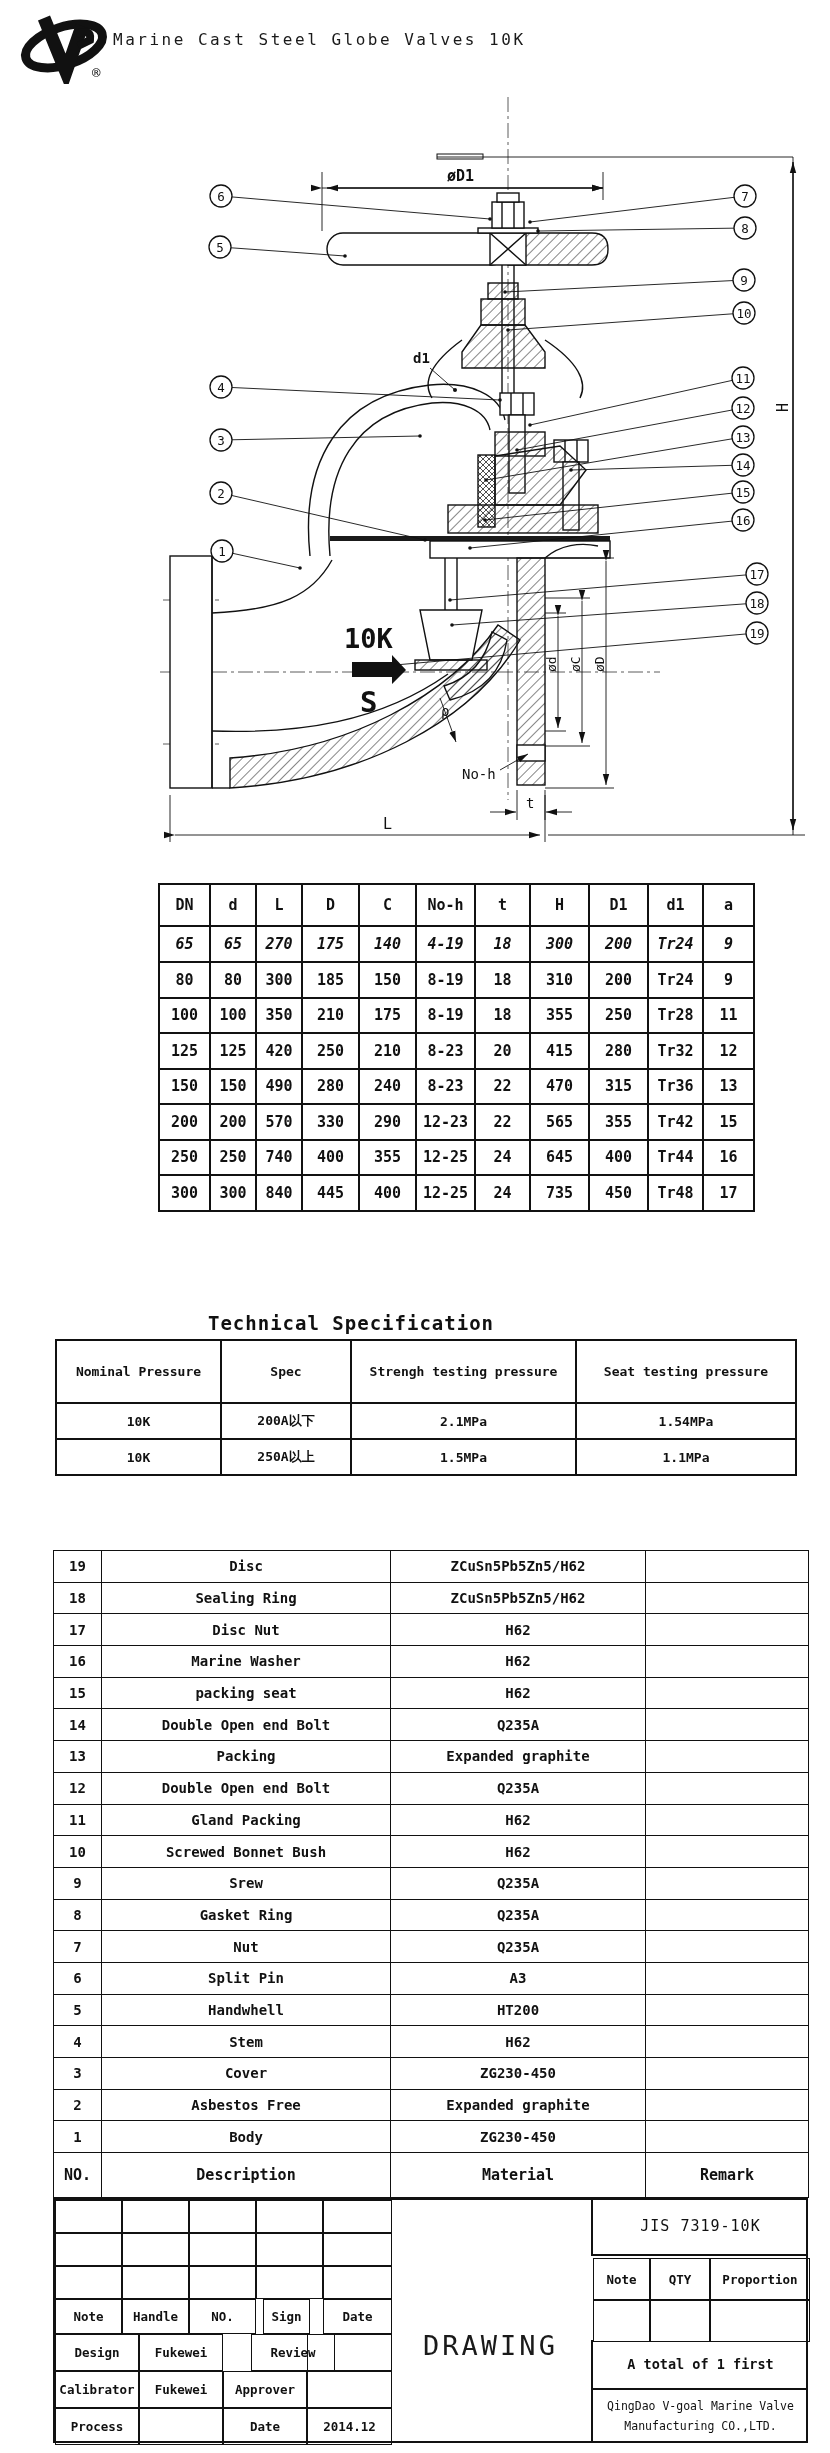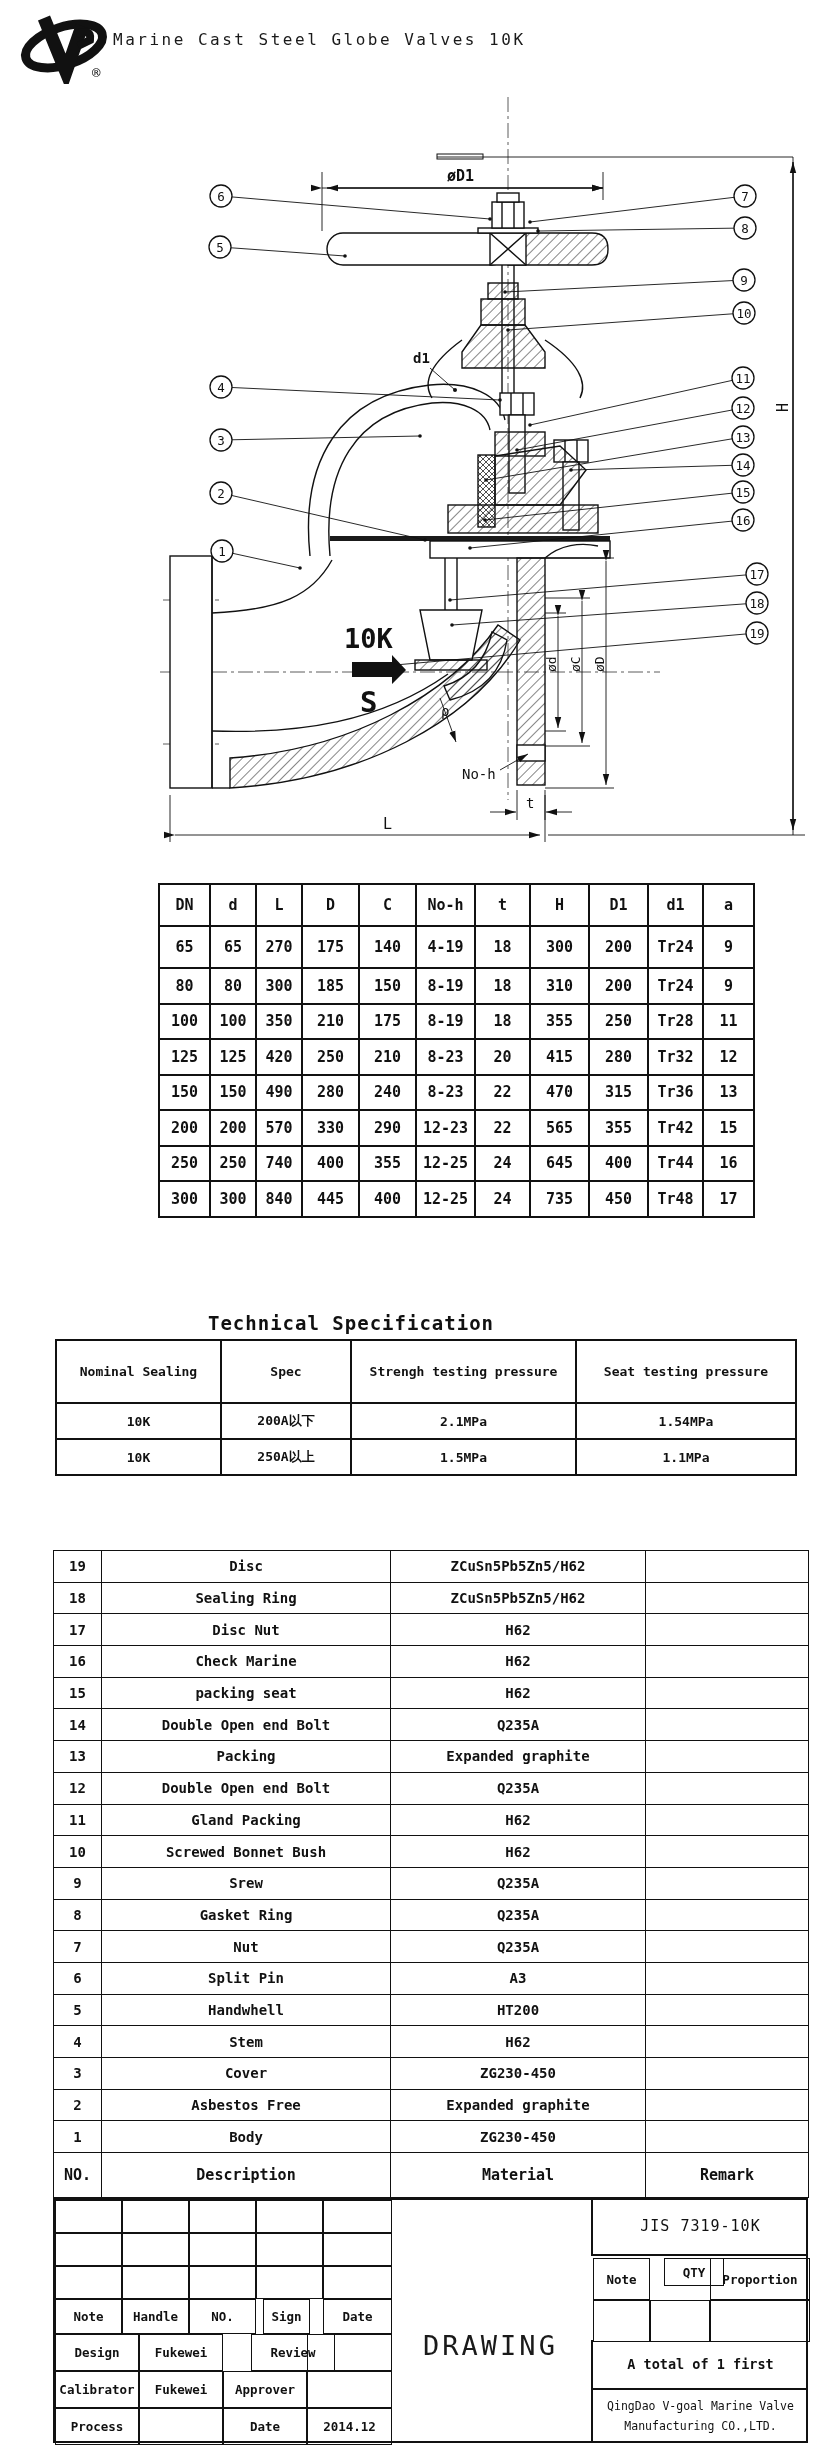--- a/index.html
+++ b/index.html
@@ -327,21 +327,21 @@
         <td>L</td>
         <td>D</td>
         <td>C</td>
         <td>No-h</td>
         <td>t</td>
         <td>H</td>
         <td>D1</td>
         <td>d1</td>
         <td>a</td>
       </tr>
-      <tr style="height: 42px;">
+      <tr style="height: 36px; font-style: italic;">
         <td>65</td>
         <td>65</td>
         <td>270</td>
         <td>175</td>
         <td>140</td>
         <td>4-19</td>
         <td>18</td>
         <td>300</td>
         <td>200</td>
         <td>Tr24</td>
@@ -444,21 +444,21 @@
 <div id="spec-title" class="abs">Technical Specification</div>
 <table id="spec-table" class="abs">
     <colgroup>
       <col style="width: 165px;">
       <col style="width: 130px;">
       <col style="width: 225px;">
       <col style="width: 220px;">
     </colgroup>
     <tbody>
       <tr class="hd" style="height: 63px;">
-        <td>Nominal Sealing</td>
+        <td>Nominal Pressure</td>
         <td>Spec</td>
         <td>Strengh testing pressure</td>
         <td>Seat testing pressure</td>
       </tr>
       <tr style="height: 36px;">
         <td>10K</td>
         <td>200A以下</td>
         <td>2.1MPa</td>
         <td>1.54MPa</td>
       </tr>
@@ -492,21 +492,21 @@
         <td></td>
       </tr>
       <tr style="height: 31.7px;">
         <td>17</td>
         <td>Disc Nut</td>
         <td>H62</td>
         <td></td>
       </tr>
       <tr style="height: 31.7px;">
         <td>16</td>
-        <td>Check Marine</td>
+        <td>Marine Washer</td>
         <td>H62</td>
         <td></td>
       </tr>
       <tr style="height: 31.7px;">
         <td>15</td>
         <td>packing seat</td>
         <td>H62</td>
         <td></td>
       </tr>
       <tr style="height: 31.7px;">
@@ -629,21 +629,21 @@
     <div class="cell" style="left: 252px; top: 134px; width: 85px; height: 37px; font-weight: bold;"></div>
     <div class="cell" style="left: 0px; top: 171px; width: 84px; height: 37px; font-weight: bold;">Calibrator</div>
     <div class="cell" style="left: 84px; top: 171px; width: 84px; height: 37px; font-weight: bold;">Fukewei</div>
     <div class="cell" style="left: 168px; top: 171px; width: 84px; height: 37px; font-weight: bold;">Approver</div>
     <div class="cell" style="left: 252px; top: 171px; width: 85px; height: 37px; font-weight: bold;"></div>
     <div class="cell" style="left: 0px; top: 208px; width: 84px; height: 37px; font-weight: bold; text-align: right;">Process</div>
     <div class="cell" style="left: 84px; top: 208px; width: 84px; height: 37px; font-weight: bold;"></div>
     <div class="cell" style="left: 168px; top: 208px; width: 84px; height: 37px; font-weight: bold;">Date</div>
     <div class="cell" style="left: 252px; top: 208px; width: 85px; height: 37px; font-weight: bold;">2014.12</div>
     <div class="cell" style="left: 538px; top: 58px; width: 57px; height: 42px; font-weight: bold;">Note</div>
-    <div class="cell" style="left: 595px; top: 58px; width: 60px; height: 28px; font-weight: bold; margin-left: 14px;">QTY</div>
+    <div class="cell" style="left: 595px; top: 58px; width: 60px; height: 42px; font-weight: bold;">QTY</div>
     <div class="cell" style="left: 655px; top: 58px; width: 100px; height: 42px; font-weight: bold;">Proportion</div>
     <div class="cell" style="left: 538px; top: 100px; width: 57px; height: 42px;"></div>
     <div class="cell" style="left: 595px; top: 100px; width: 60px; height: 42px;"></div>
     <div class="cell" style="left: 655px; top: 100px; width: 100px; height: 42px;"></div>
   </div>
 <div id="drawing-word" class="abs">DRAWING</div>
 <div id="jis-box" class="abs">JIS 7319-10K</div>
 <div id="total-box" class="abs">A total of 1 first</div>
 <div id="company-box" class="abs">
   <div>QingDao V-goal Marine Valve</div>

